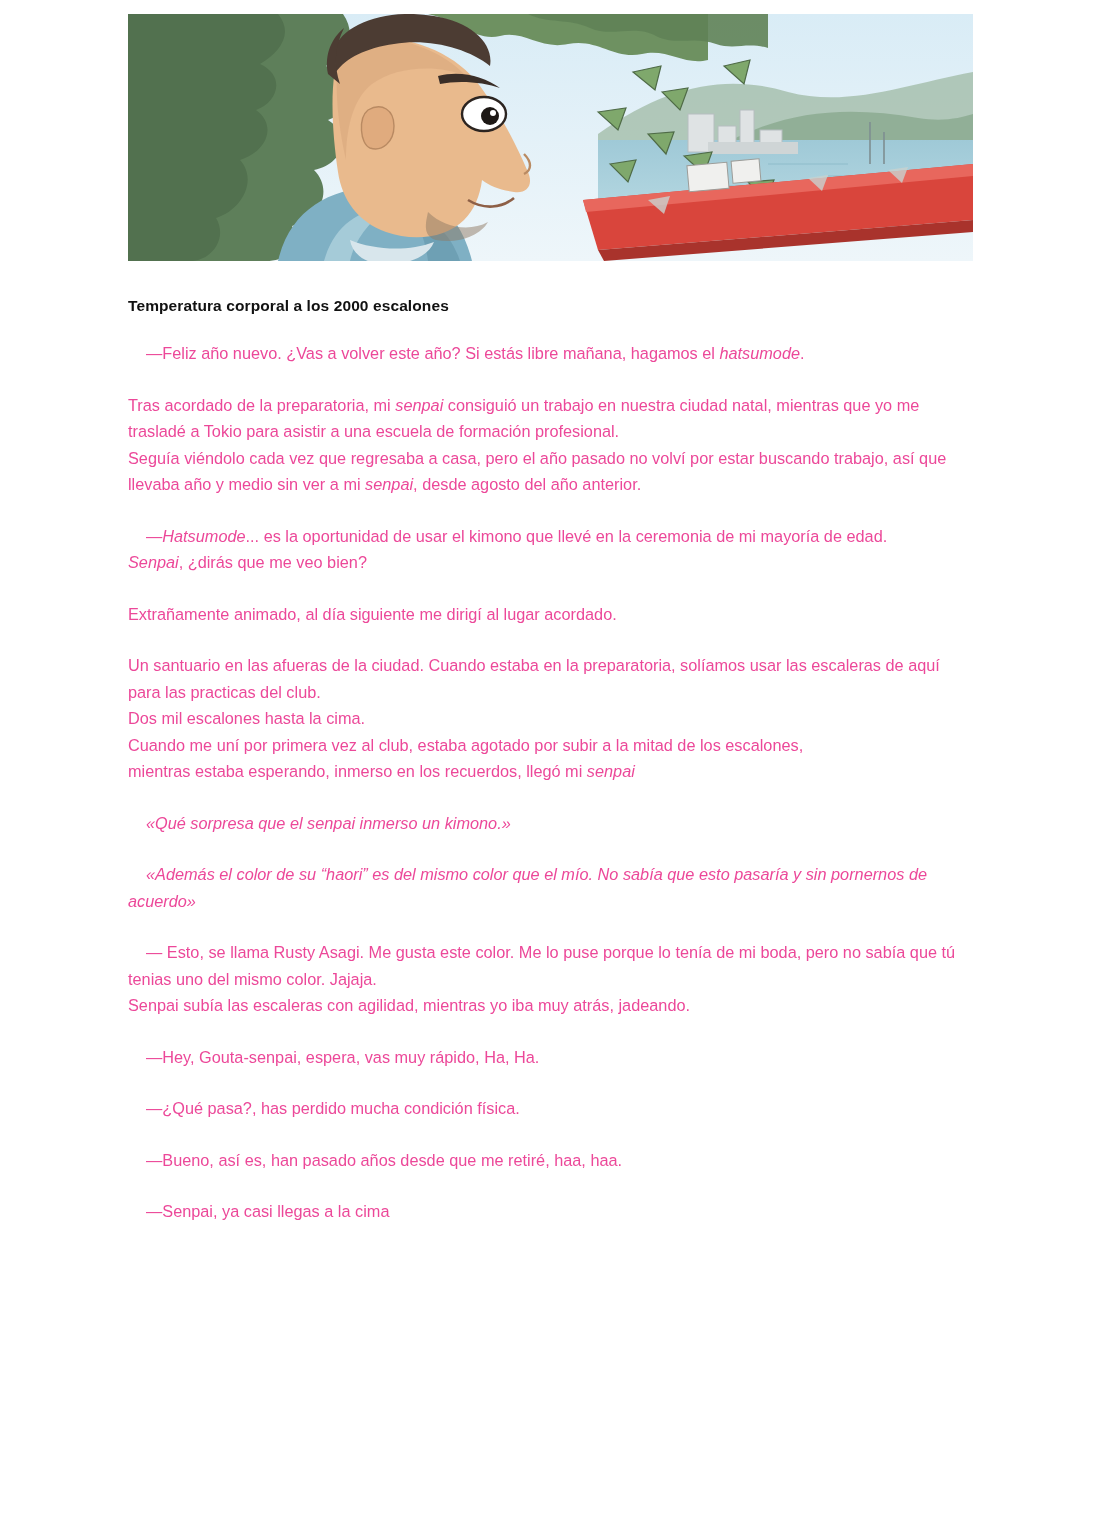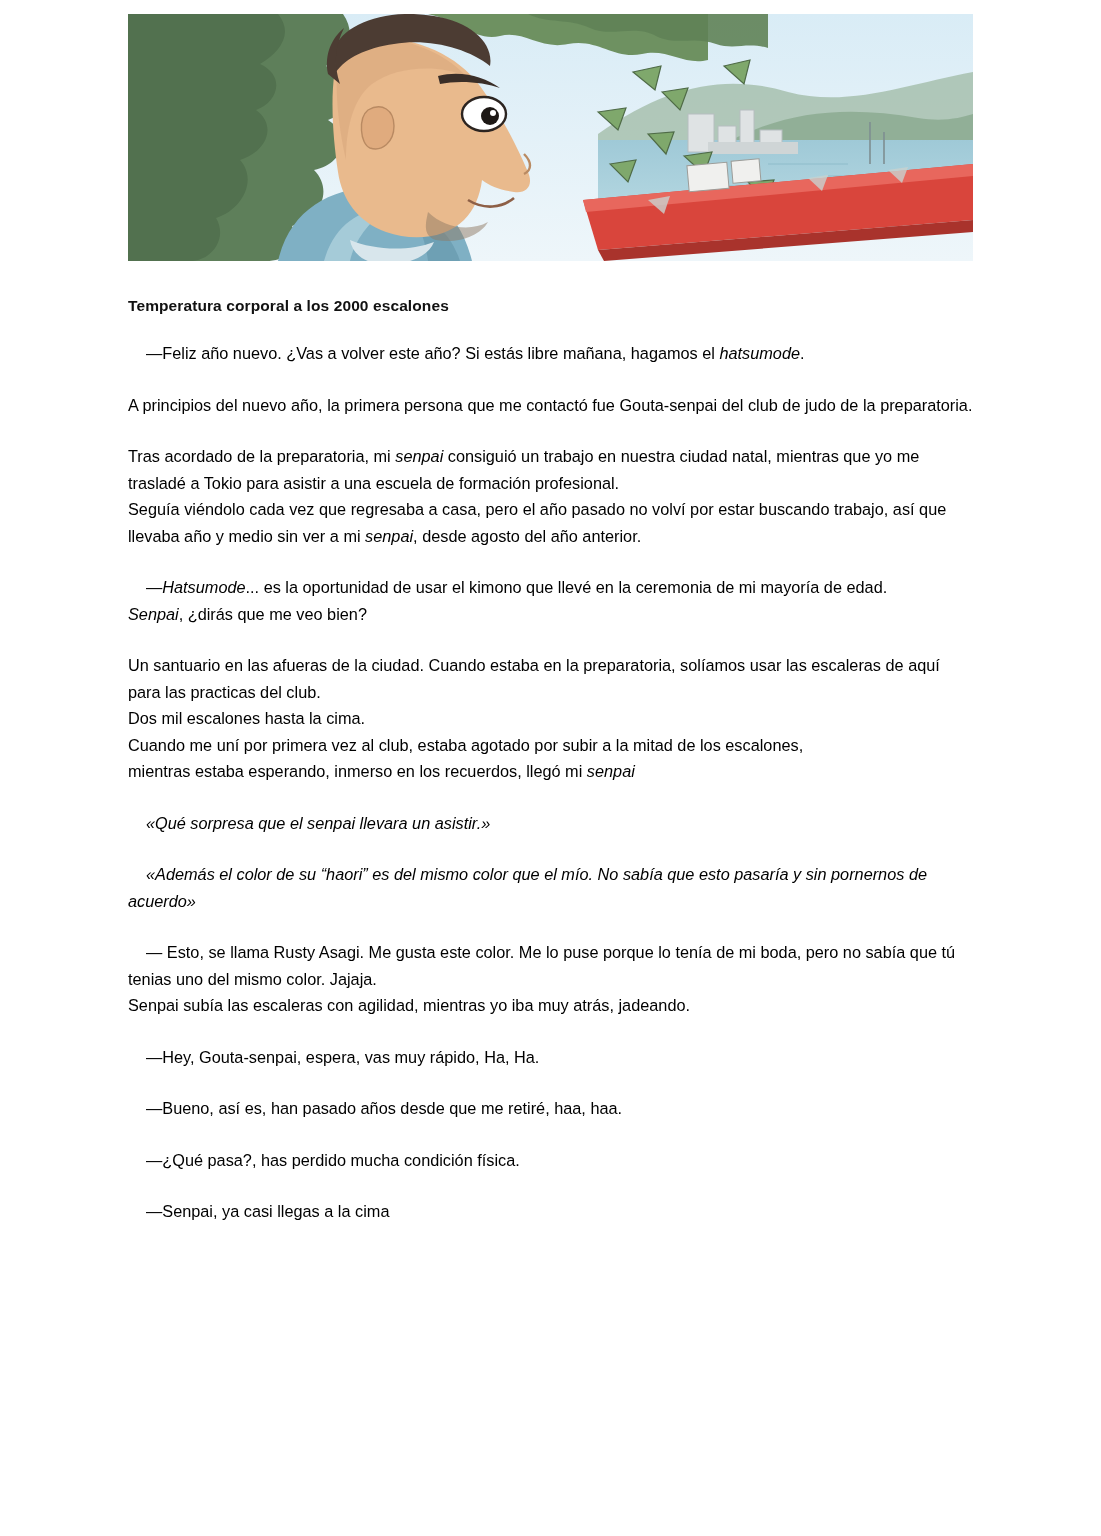--- a/index.html
+++ b/index.html
@@ -41,21 +41,21 @@
     font-size: 15.5px;
     font-weight: bold;
     letter-spacing: 0.1px;
     margin: 36px 0 0 0;
     color: #111;
   }
   p.para {
     font-size: 16.3px;
     line-height: 26.5px;
     margin: 25px 0 0 0;
-    color: #000000;
+    color: #ec4899;
     white-space: pre-wrap;
   }
   p.para.indent { text-indent: 18px; }
   em { font-style: italic; }
 </style>
 </head>
 <body>
 
 <div class="page">
   <div class="content">
@@ -163,32 +163,32 @@
         <path d="M300 198 C316 214 342 218 360 208 C352 222 330 230 308 226 C294 222 298 208 300 198 Z" fill="#8f7a64" opacity="0.5"></path>
 
         <path d="M222 226 C246 236 280 238 306 228 C300 244 276 252 252 250 C234 248 224 238 222 226 Z" fill="#d8e6ec"></path>
       </svg>
     </div>
 
     <h1 class="doc-title">Temperatura corporal a los 2000 escalones</h1>
 
     <div id="body-host">
         <p class="para indent"><span>—Feliz año nuevo. ¿Vas a volver este año? Si estás libre mañana, hagamos el </span><em>hatsumode</em><span>.</span></p>
-        <p class="para"><span>A principios del nuevo año, la primera persona que me contactó fue Gouta-senpai del club de judo de la preparatoria.</span></p>
         <p class="para"><span>Tras acordado de la preparatoria, mi </span><em>senpai</em><span> consiguió un trabajo en nuestra ciudad natal, mientras que yo me trasladé a Tokio para asistir a una escuela de formación profesional.
 Seguía viéndolo cada vez que regresaba a casa, pero el año pasado no volví por estar buscando trabajo, así que llevaba año y medio sin ver a mi </span><em>senpai</em><span>, desde agosto del año anterior.</span></p>
         <p class="para indent"><span>—</span><em>Hatsumode</em><span>... es la oportunidad de usar el kimono que llevé en la ceremonia de mi mayoría de edad.
 </span><em>Senpai</em><span>, ¿dirás que me veo bien?</span></p>
+        <p class="para"><span>Extrañamente animado, al día siguiente me dirigí al lugar acordado.</span></p>
         <p class="para"><span>Un santuario en las afueras de la ciudad. Cuando estaba en la preparatoria, solíamos usar las escaleras de aquí para las practicas del club.
 Dos mil escalones hasta la cima.
 Cuando me uní por primera vez al club, estaba agotado por subir a la mitad de los escalones,
 mientras estaba esperando, inmerso en los recuerdos, llegó mi </span><em>senpai</em></p>
-        <p class="para indent"><em>«Qué sorpresa que el senpai llevara un asistir.»</em></p>
+        <p class="para indent"><em>«Qué sorpresa que el senpai inmerso un kimono.»</em></p>
         <p class="para indent"><em>«Además el color de su “haori” es del mismo color que el mío. No sabía que esto pasaría y sin pornernos de acuerdo»</em></p>
         <p class="para indent"><span>— Esto, se llama Rusty Asagi. Me gusta este color. Me lo puse porque lo tenía de mi boda, pero no sabía que tú tenias uno del mismo color. Jajaja.
 Senpai subía las escaleras con agilidad, mientras yo iba muy atrás, jadeando.</span></p>
         <p class="para indent"><span>—Hey, Gouta-senpai, espera, vas muy rápido, Ha, Ha.</span></p>
+        <p class="para indent"><span>—¿Qué pasa?, has perdido mucha condición física.</span></p>
         <p class="para indent"><span>—Bueno, así es, han pasado años desde que me retiré, haa, haa.</span></p>
-        <p class="para indent"><span>—¿Qué pasa?, has perdido mucha condición física.</span></p>
         <p class="para indent"><span>—Senpai, ya casi llegas a la cima</span></p>
       </div>
   </div>
 </div>
 
 </body></html>

